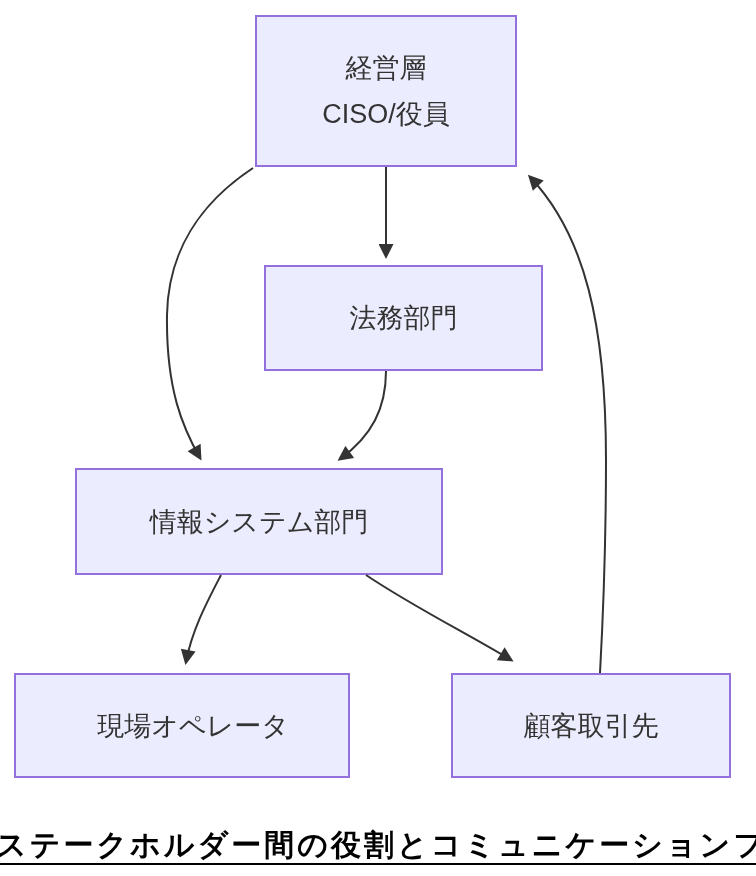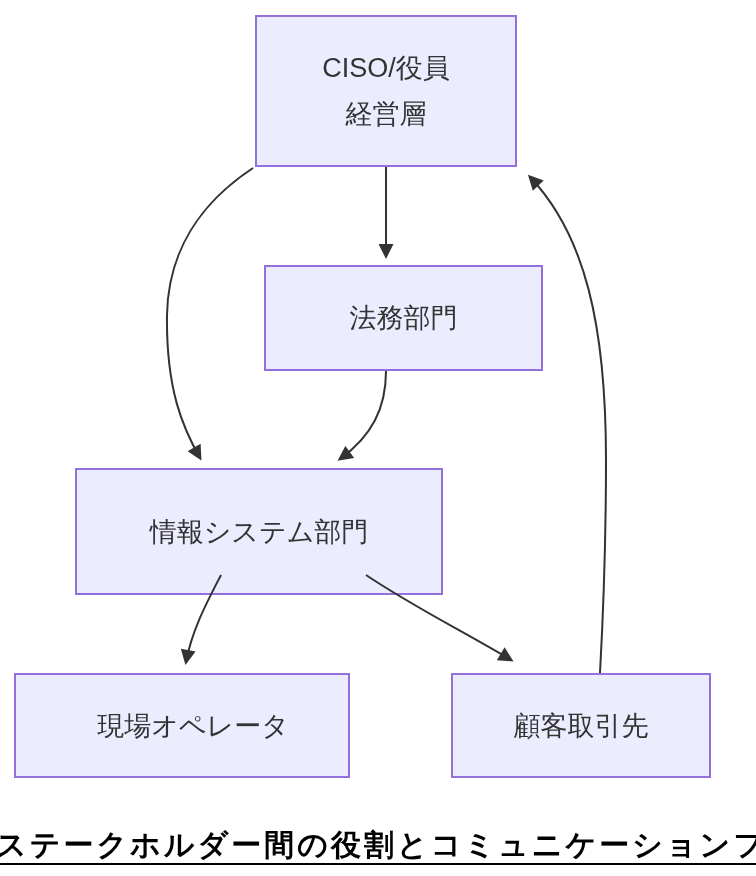--- a/index.html
+++ b/index.html
@@ -27,23 +27,23 @@
     line-height: 46px;
     display: flex;
     flex-direction: column;
     align-items: center;
     justify-content: center;
     text-align: center;
     white-space: nowrap;
   }
   .node-management { left: 255px; top: 15px;  width: 262px; height: 152px; }
   .node-legal      { left: 264px; top: 265px; width: 279px; height: 106px; }
-  .node-infosys    { left: 75px;  top: 468px; width: 368px; height: 127px; }
+  .node-infosys    { left: 75px;  top: 468px; width: 368px; height: 107px; }
   .node-fieldop    { left: 14px;  top: 673px; width: 336px; height: 105px; padding-left: 22px; }
-  .node-customer   { left: 451px; top: 673px; width: 260px; height: 105px; }
+  .node-customer   { left: 451px; top: 673px; width: 280px; height: 105px; }
   .caption-wrap {
     position: absolute;
     left: -4px;
     top: 830px;
     white-space: nowrap;
   }
   .caption-text {
     display: inline-block;
     color: #000000;
     font-size: 30px;
@@ -53,22 +53,22 @@
     padding-bottom: 3px;
     border-bottom: 2px solid #000000;
   }
 </style>
 </head>
 <body>
 
 <div class="canvas">
 
   <div class="node node-management">
+    <div>経営層</div>
     <div>CISO/役員</div>
-    <div>経営層</div>
   </div>
 
   <div class="node node-legal">
     <div>法務部門</div>
   </div>
 
   <div class="node node-infosys">
     <div>情報システム部門</div>
   </div>
 

